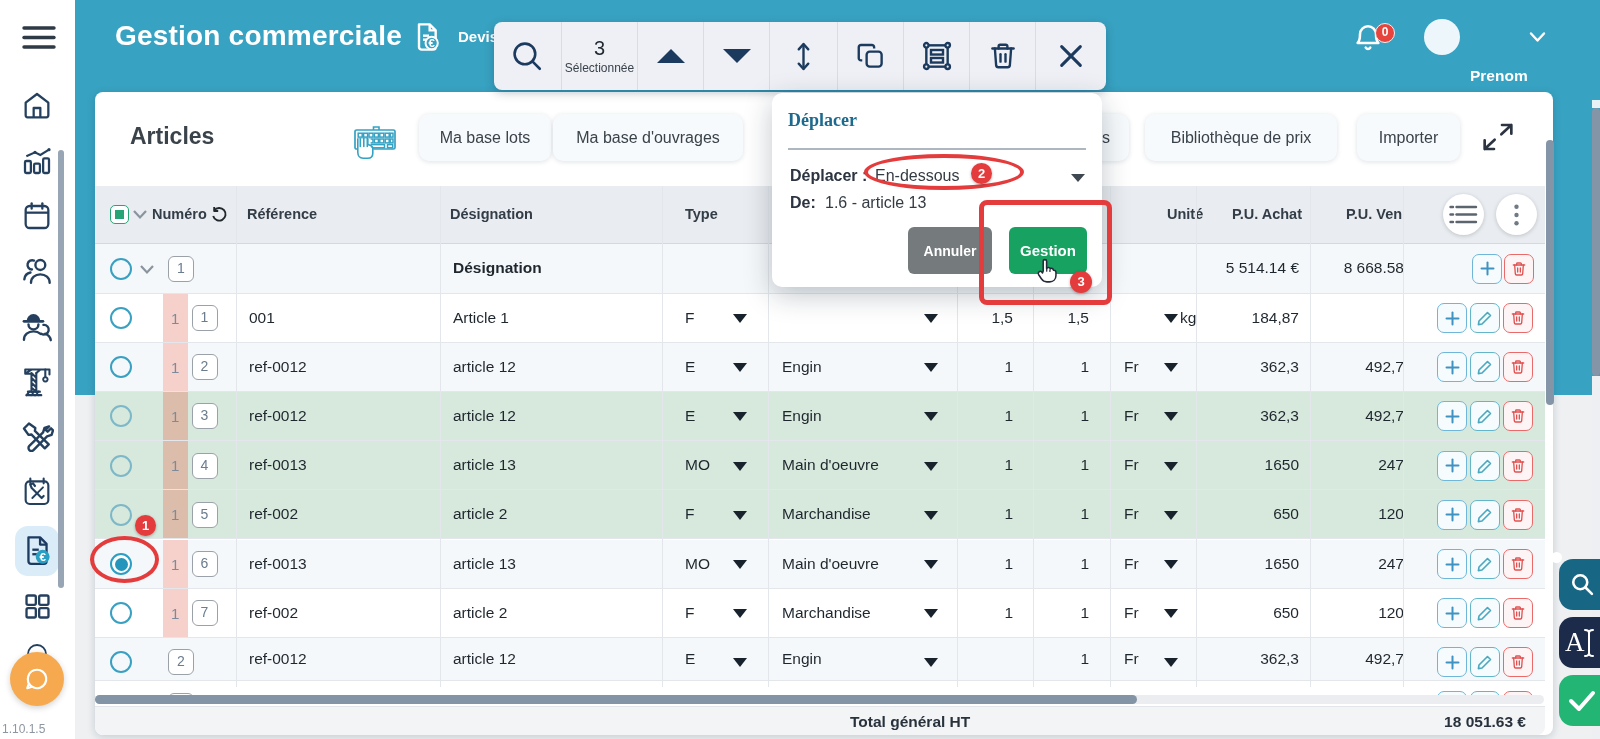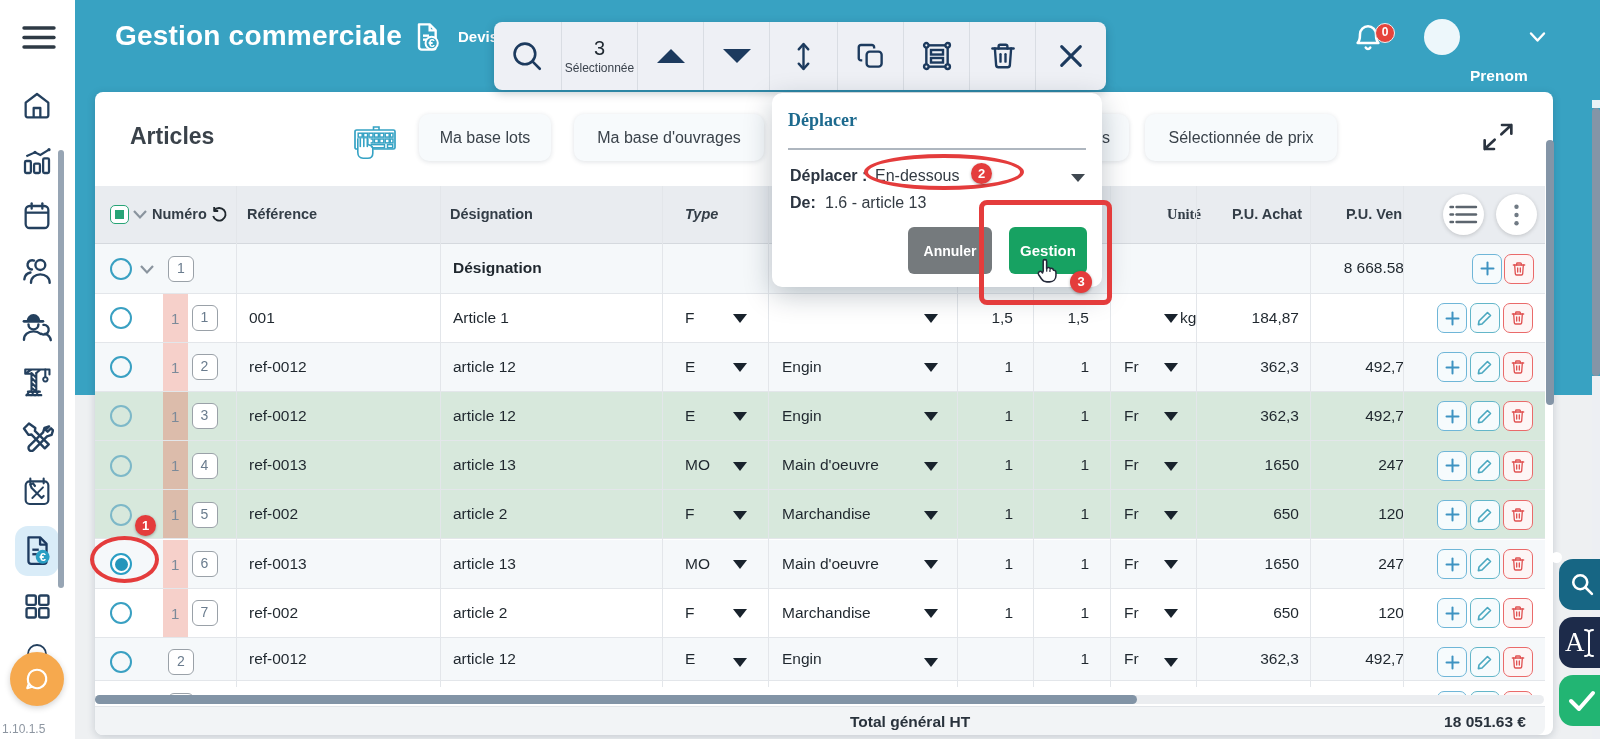--- a/index.html
+++ b/index.html
@@ -173,44 +173,45 @@
     </g>
     <path d="M3.6 13.5 h13 v8.5 l2.6 1.8 v5.4 c0 3.2-2.2 5.3-5.4 5.3 h-5 c-3.4 0-5.2-2.4-5.2-5.6 Z" fill="#fff"></path>
     <g fill="none" stroke="#35a2c4" stroke-width="1.6" stroke-linecap="round">
       <path d="M6.3 21.5 V13.8"></path>
         <path d="M9.8 21.5 V13.4"></path>
         <path d="M13.3 21.5 V13.4"></path>
       <path d="M3.8 14 v13.2 c0 3.3 1.9 6 5.3 6 h4.6 c3 0 5.1-2 5.1-5 v-4.6 c0-1.4-.7-2.4-2.1-3 l-2.9-1.2 V14"></path>
     </g>
   </svg>
   <div class="cbtn" style="left:324px;width:132px;">Ma base lots</div>
-  <div class="cbtn" style="left:479px;width:190px;text-align:center;">Ma base d'ouvrages</div>
+  <div class="cbtn" style="left:458px;width:190px;text-align:center;">Ma base d'ouvrages</div>
   <div class="cbtn" style="left:940px;width:94px;justify-content:flex-start;padding-left:67px;">s</div>
-  <div class="cbtn" style="left:1050px;width:192px;">Sélectionnée de prix</div>
+  <div class="cbtn" style="left:1050px;width:192px;">Bibliothèque de prix</div>
+  <div class="cbtn" style="left:1262px;width:103px;">Importer</div>
 
   <svg class="abs" style="left:1385px;top:29px" width="36" height="32" viewBox="0 0 26 24" fill="none" stroke="#2b3440" stroke-width="2" stroke-linecap="round" stroke-linejoin="round">
       <path d="M16 3 h7 v6.5 M23 3 L15.5 10"></path>
       <path d="M10 21 H3 v-6.5 M3 21 L10.5 14"></path>
     </svg>
 
   <div class="abs" id="thead" style="left:0;top:94px;width:1450px;height:57.5px;background:#e9ecf0;border-bottom:1px solid #d5d9de;">
     <div class="abs" style="left:15px;top:19px;width:19px;height:19px;border:1.7px solid #27a476;border-radius:5px;background:#fff;"></div>
     <div class="abs" style="left:20px;top:24px;width:9px;height:9px;background:#27a476;"></div>
     <svg class="abs" style="left:37px;top:23px" width="16" height="11" viewBox="0 0 16 11" fill="none" stroke="#8a949e" stroke-width="2.2">
         <path d="M2 2 L8 8.5 L14 2"></path>
       </svg>
     <div class="hdr-lbl" style="left:57px;">Numéro</div>
     <svg class="abs" style="left:116px;top:20px" width="17" height="17" viewBox="0 0 17 17" fill="none" stroke="#20282e" stroke-width="1.9">
         <path d="M3.2 4.5 a6.3 6.3 0 1 1 -1 5.5"></path>
         <path d="M3.2 1 v4 h4" stroke-linejoin="round"></path>
       </svg>
     <div class="hdr-lbl" style="left:152px;">Référence</div>
     <div class="hdr-lbl" style="left:355px;">Désignation</div>
-    <div class="hdr-lbl" style="left:590px;font-style:italic;">Type</div>
-    <div class="hdr-lbl" style="left:1072px;font-family:Liberation Serif, serif;">Unité</div>
+    <div class="hdr-lbl" style="left:590px;">Type</div>
+    <div class="hdr-lbl" style="left:1072px;">Unité</div>
     <div class="hdr-lbl" style="left:1107px;width:100px;text-align:right;">P.U. Achat</div>
     <div class="hdr-lbl" style="left:1251px;">P.U. Ven</div>
     <div class="abs" style="left:1348px;top:8px;width:41px;height:41px;border-radius:50%;background:#fff;box-shadow:0 1px 4px rgba(0,0,0,.18);"></div>
     <svg class="abs" style="left:1354px;top:16px" width="29" height="25" viewBox="0 0 29 25" stroke="#5c656e" stroke-width="2.4" stroke-linecap="round">
         <line x1="1.5" y1="5" x2="4" y2="5"></line>
         <line x1="7.5" y1="5" x2="27" y2="5"></line>
         <line x1="1.5" y1="12.5" x2="4" y2="12.5"></line>
         <line x1="7.5" y1="12.5" x2="27" y2="12.5"></line>
         <line x1="1.5" y1="20" x2="4" y2="20"></line>
         <line x1="7.5" y1="20" x2="27" y2="20"></line>
@@ -223,20 +224,21 @@
       </svg>
   </div>
   <div id="tbody">
 <div class="row" style="top:151.5px;height:50.0px;background:#f5f8fa;">
 <div class="radio" style="left:15px;top:14.0px;border-color:#39a0c2;background:transparent;"></div>
 <svg class="abs" style="left:44px;top:20.0px" width="16" height="11" viewBox="0 0 16 11" fill="none" stroke="#8a949e" stroke-width="2.2">
           <path d="M2 2 L8 8.5 L14 2"></path>
         </svg>
 <div class="numbox" style="left:73px;top:12.0px;">1</div>
 <div class="cell" style="left:358px;font-weight:bold;">Désignation</div>
+<div class="cell rt" style="left:1104px;width:100px;">5 514.14 €</div>
 <div class="cell rt" style="left:1209px;width:100px;">8 668.58</div>
 <div class="abtn plus" style="left:1377px;top:10.0px;">
           <svg width="15" height="15" viewBox="0 0 15 15" stroke="#3e93c2" stroke-width="2" stroke-linecap="round">
             <line x1="7.5" y1="1.5" x2="7.5" y2="13.5"></line>
             <line x1="1.5" y1="7.5" x2="13.5" y2="7.5"></line>
           </svg>
         </div>
 <div class="abtn del" style="left:1409px;top:10.0px;">
           <svg width="16" height="16" viewBox="0 0 24 24" fill="none" stroke="#e05252" stroke-width="2" stroke-linecap="round">
             <path d="M3.5 6 h17"></path>

